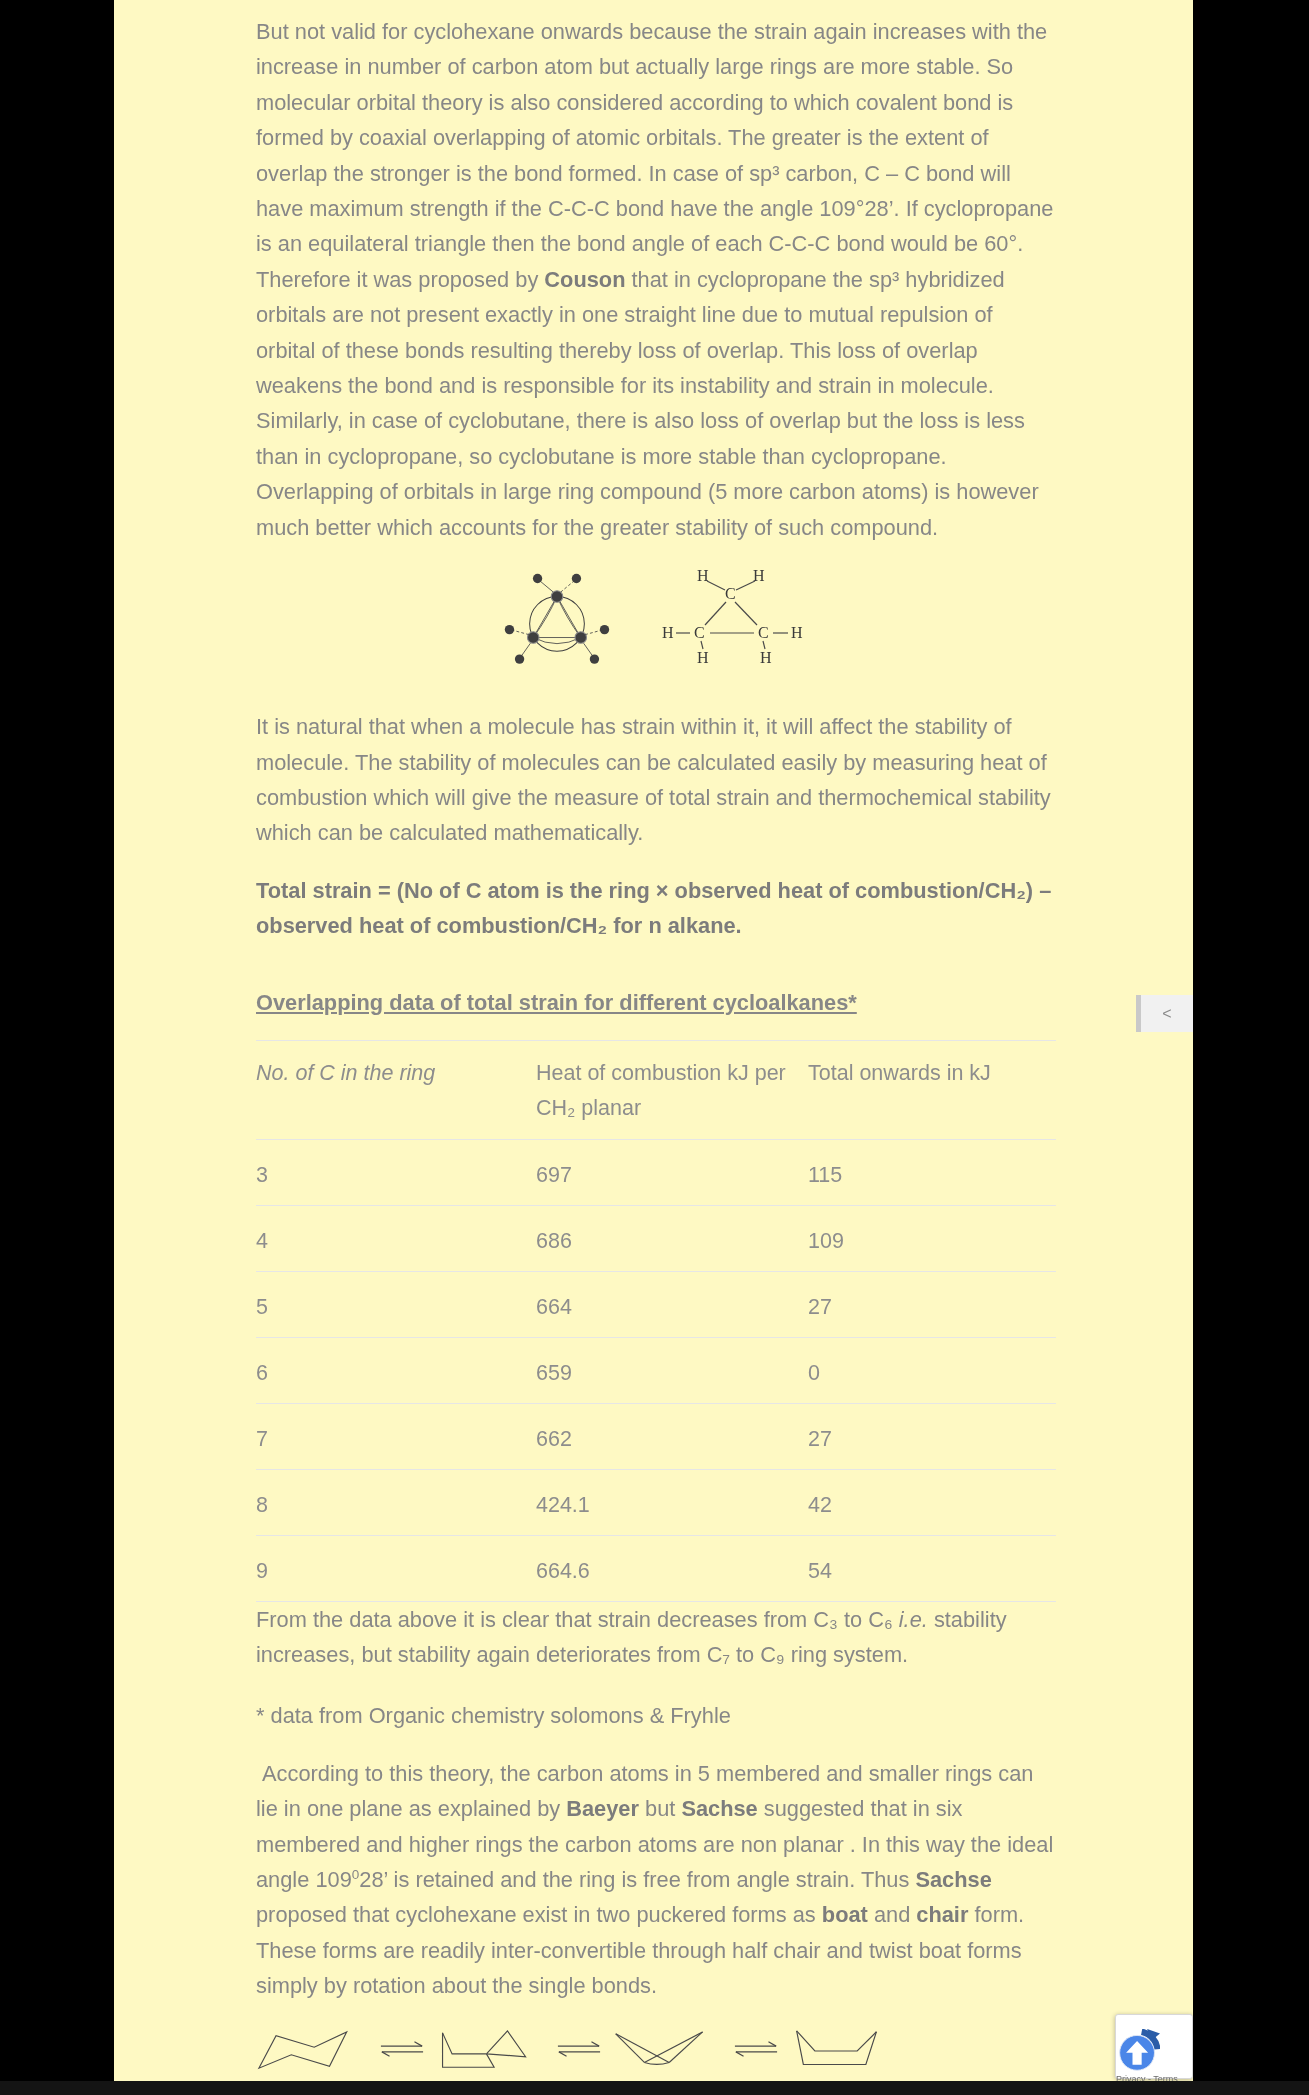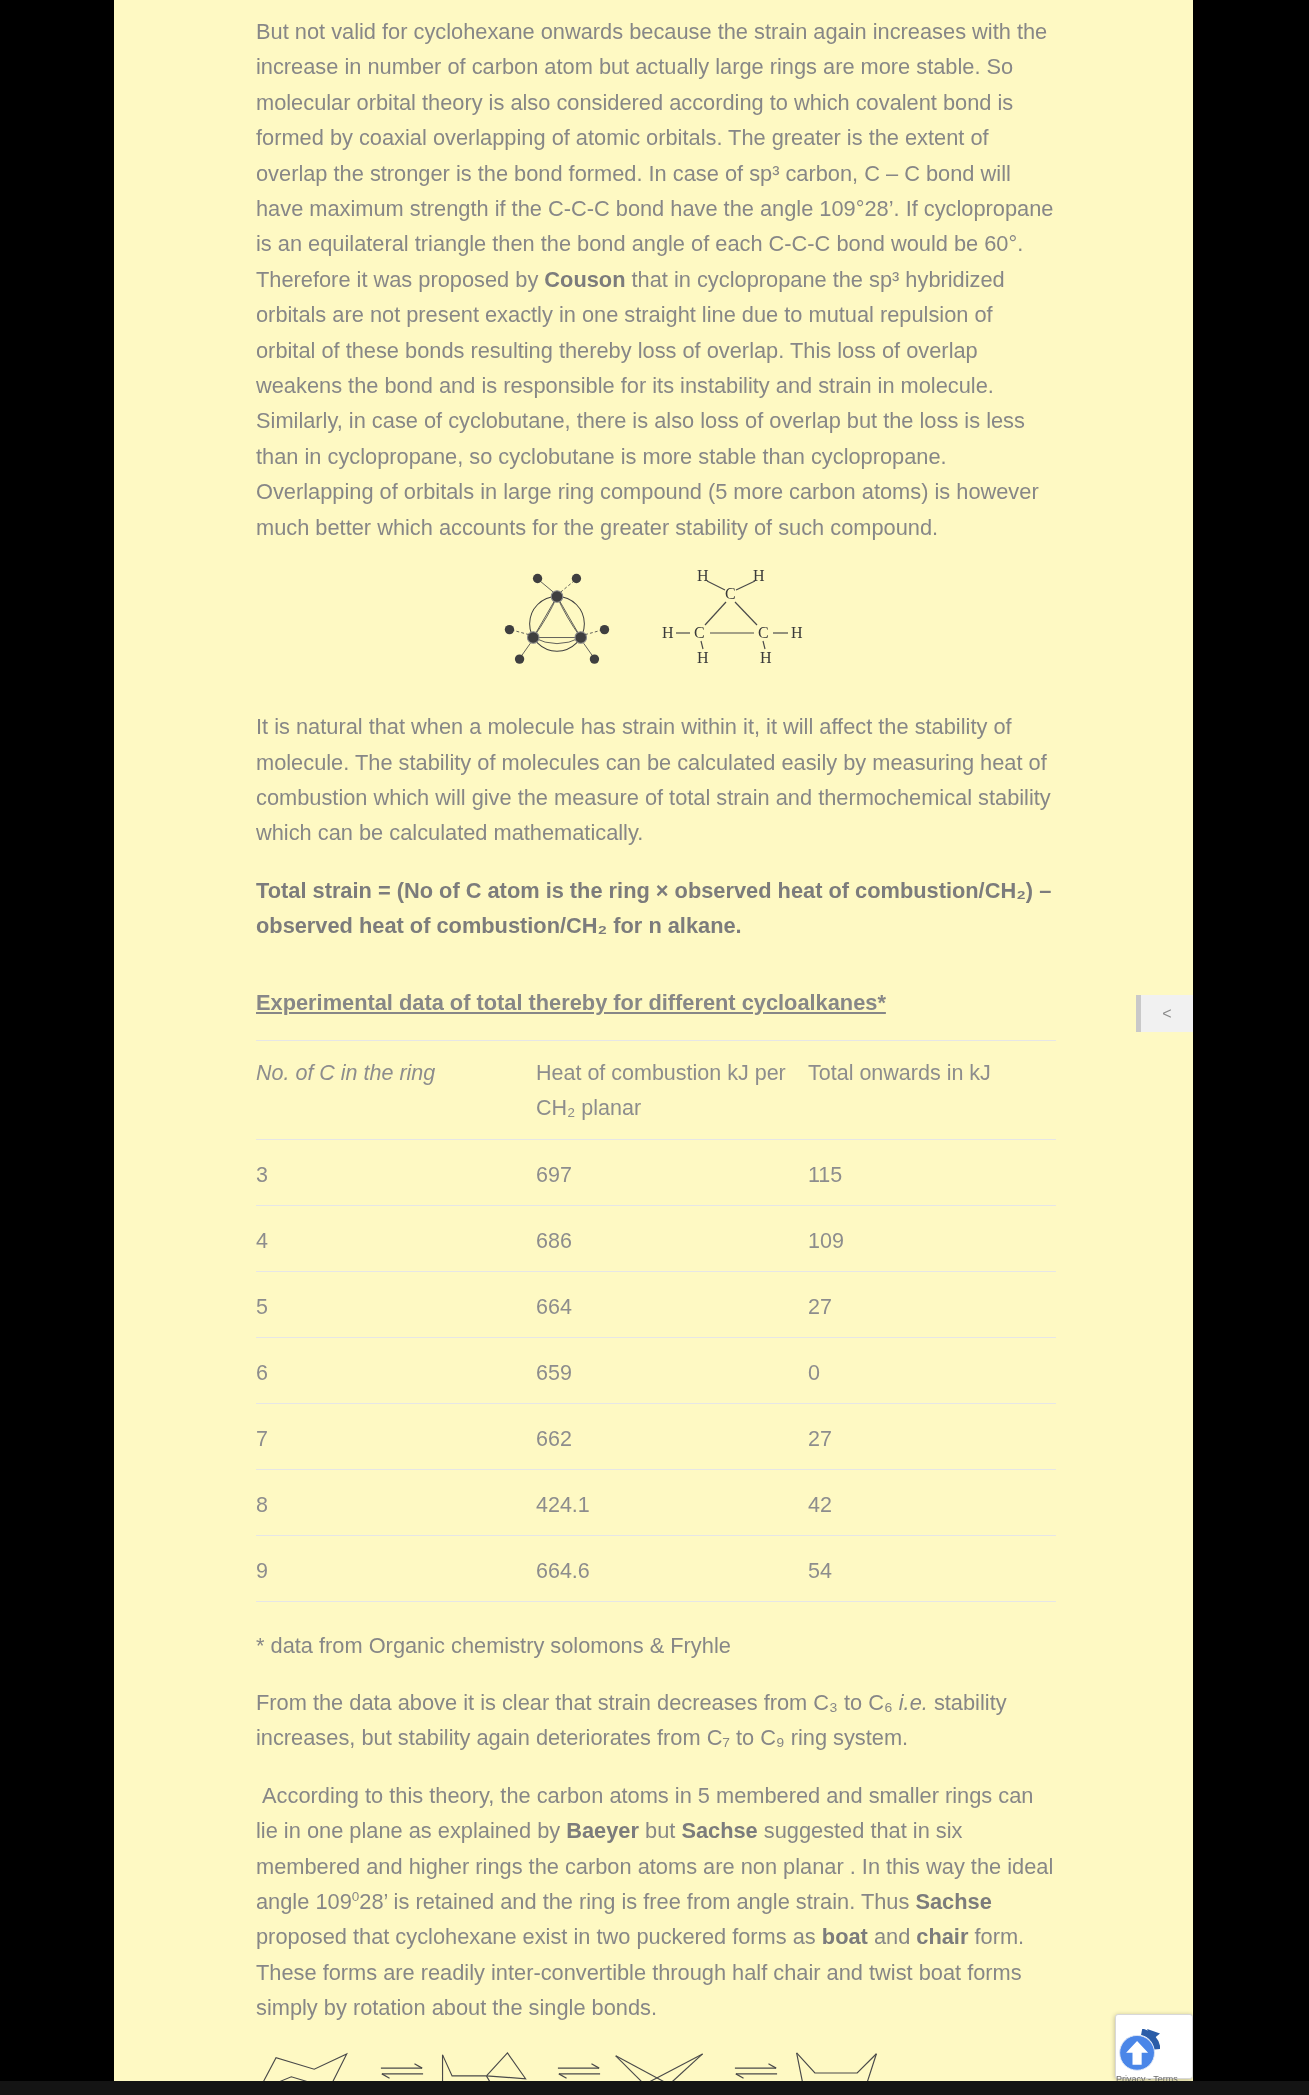--- a/index.html
+++ b/index.html
@@ -139,21 +139,21 @@
         <span class="atom" style="left:132px;top:57px;">H</span>
         <span class="atom" style="left:38px;top:82px;">H</span>
         <span class="atom" style="left:101px;top:82px;">H</span>
       </div>
     </div>
 
     <p class="para">It is natural that when a molecule has strain within it, it will affect the stability of molecule. The stability of molecules can be calculated easily by measuring heat of combustion which will give the measure of total strain and thermochemical stability which can be calculated mathematically.</p>
 
     <p class="para bold-para">Total strain = (No of C atom is the ring × observed heat of combustion/CH₂) – observed heat of combustion/CH₂ for n alkane.</p>
 
-    <h3 class="section-heading">Experimental data of total thereby for different cycloalkanes*</h3>
+    <h3 class="section-heading">Overlapping data of total strain for different cycloalkanes*</h3>
 
     <table class="strain">
       <thead>
         <tr>
           <th class="c1">No. of C in the ring</th>
           <th class="c2">Heat of combustion kJ per CH₂ planar</th>
           <th class="c3">Total onwards in kJ</th>
         </tr>
       </thead>
       <tbody>
@@ -188,23 +188,23 @@
           <td>42</td>
         </tr>
         <tr>
           <td>9</td>
           <td>664.6</td>
           <td>54</td>
         </tr>
       </tbody>
     </table>
 
+    <p class="para"><span>From the data above it is clear that strain decreases from C₃ to C₆ </span><span class="i">i.e.</span><span> stability increases, but stability again deteriorates from C₇ to C₉ ring system.</span></p>
+
     <p class="para footnote">* data from Organic chemistry solomons &amp; Fryhle</p>
-
-    <p class="para"><span>From the data above it is clear that strain decreases from C₃ to C₆ </span><span class="i">i.e.</span><span> stability increases, but stability again deteriorates from C₇ to C₉ ring system.</span></p>
 
     <p class="para"><span>&nbsp;According to this theory, the carbon atoms in 5 membered and smaller rings can lie in one plane as explained by </span><span class="b">Baeyer</span><span> but </span><span class="b">Sachse</span><span> suggested that in six membered and higher rings the carbon atoms are non planar . In this way the ideal angle 109</span><sup>0</sup><span>28’ is retained and the ring is free from angle strain. Thus </span><span class="b">Sachse</span><span> proposed that cyclohexane exist in two puckered forms as </span><span class="b">boat</span><span> and </span><span class="b">chair</span><span> form. These forms are readily inter-convertible through half chair and twist boat forms simply by rotation about the single bonds.</span></p>
 
     <div class="conformers">
 
       <div class="conformer">
         <svg width="105" height="50" viewBox="0 0 110 52">
           <polygon points="3,44 21,10 61,22 95,6 77,42 37,30" class="ink-thin"></polygon>
         </svg>
 

